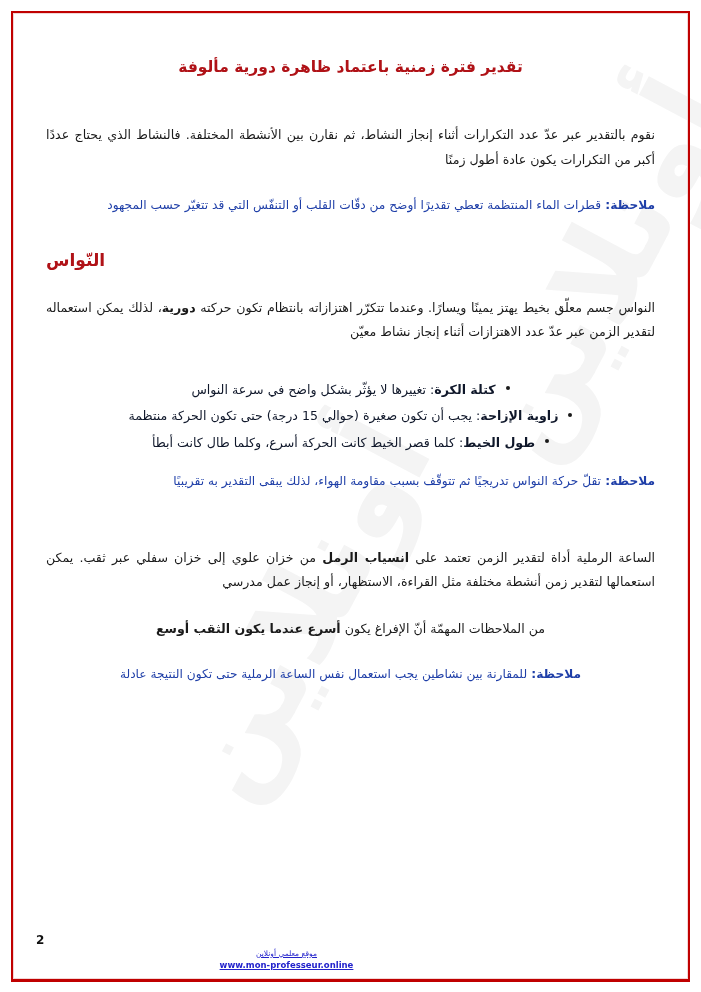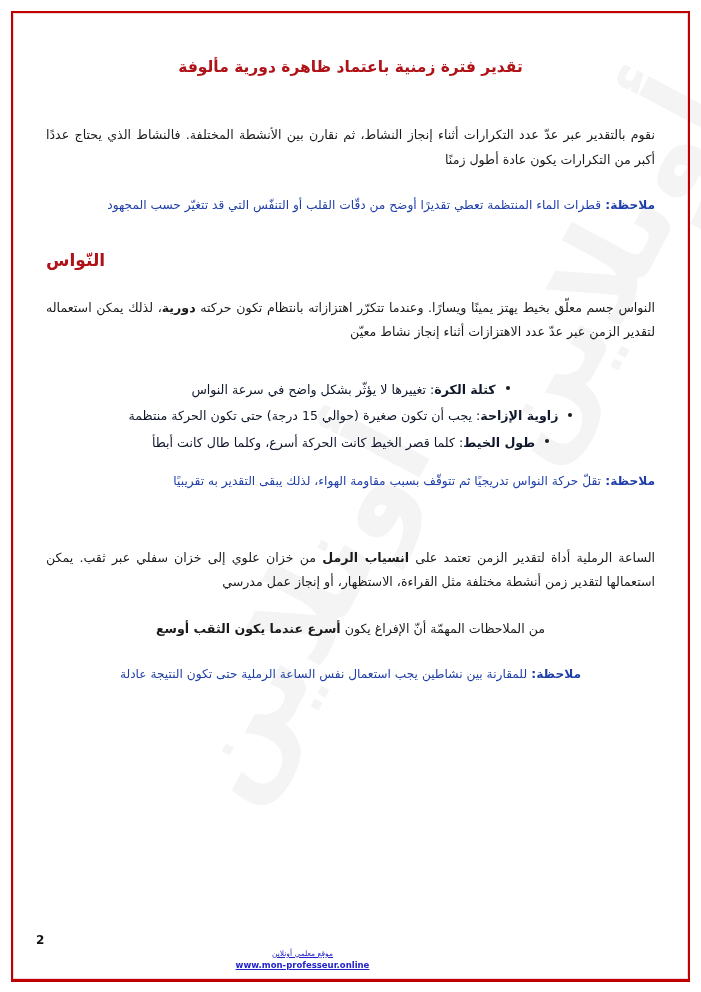--- a/index.html
+++ b/index.html
@@ -142,21 +142,20 @@
     color: #111111;
     z-index: 3;
   }
   .footer-link {
     position: absolute;
     left: 0;
     top: 948px;
     width: 573px;
     text-align: center;
     z-index: 3;
-    padding-left: 16px;
   }
   .footer-link a, .footer-link span {
     display: block;
     color: #2222cc;
     text-decoration: underline;
     font-size: 7.5px;
     line-height: 1.5;
     font-family: "DejaVu Sans", "Liberation Sans", sans-serif;
   }
   .footer-link .url { font-size: 8.5px; font-weight: bold; }

